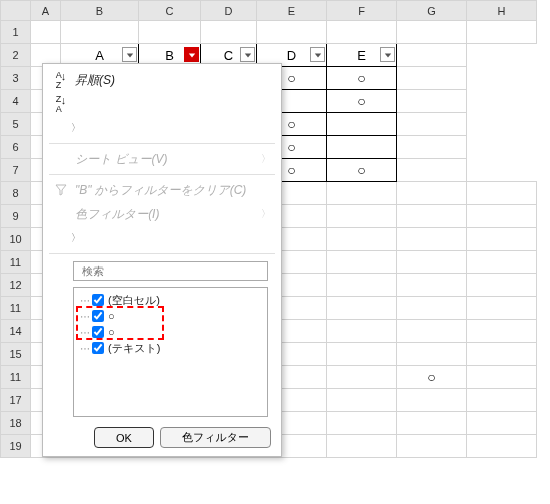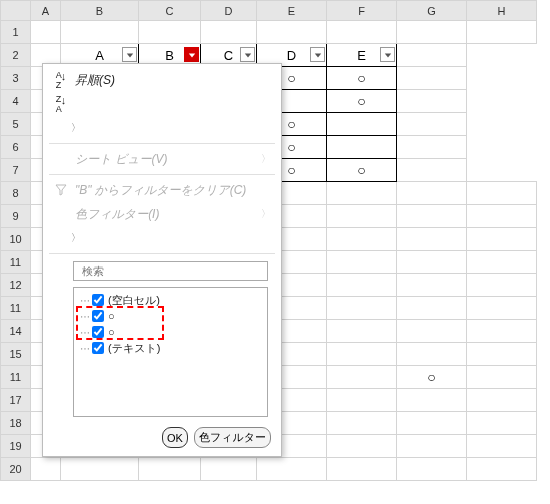--- a/index.html
+++ b/index.html
@@ -154,24 +154,24 @@
     pointer-events: none;
   }
   .btnrow {
     display: flex;
     justify-content: flex-end;
     gap: 6px;
     padding: 6px 10px 2px 10px;
   }
   .btnrow button {
     font-size: 11px;
-    padding: 2px 4px;
+    padding: 2px 21px;
     border: 1px solid #888;
     background: #f4f4f4;
-    border-radius: 9px;
+    border-radius: 4px;
   }
   .btnrow button.ok {
     border: 1.5px solid #333;
   }
   .sortarrow { font-size: 9px; letter-spacing:-1px; }
 </style>
 </head>
 <body>
 
 <table class="sheet">
@@ -422,31 +422,20 @@
         <td class="rowhdr">19</td>
         <td></td>
         <td></td>
         <td></td>
         <td></td>
         <td></td>
         <td></td>
         <td></td>
         <td></td>
       </tr>
-  <tr>
-        <td class="rowhdr">20</td>
-        <td></td>
-        <td></td>
-        <td></td>
-        <td></td>
-        <td></td>
-        <td></td>
-        <td></td>
-        <td></td>
-      </tr>
 </tbody>
   </table>
 
 <div class="menu">
   <div class="menu-item">
     <span class="icon"><span class="sortarrow">A<br>Z</span>↓</span>
     <span class="label">昇順(S)</span>
   </div>
   <div class="menu-item">
     <span class="icon"><span class="sortarrow">Z<br>A</span>↓</span>

